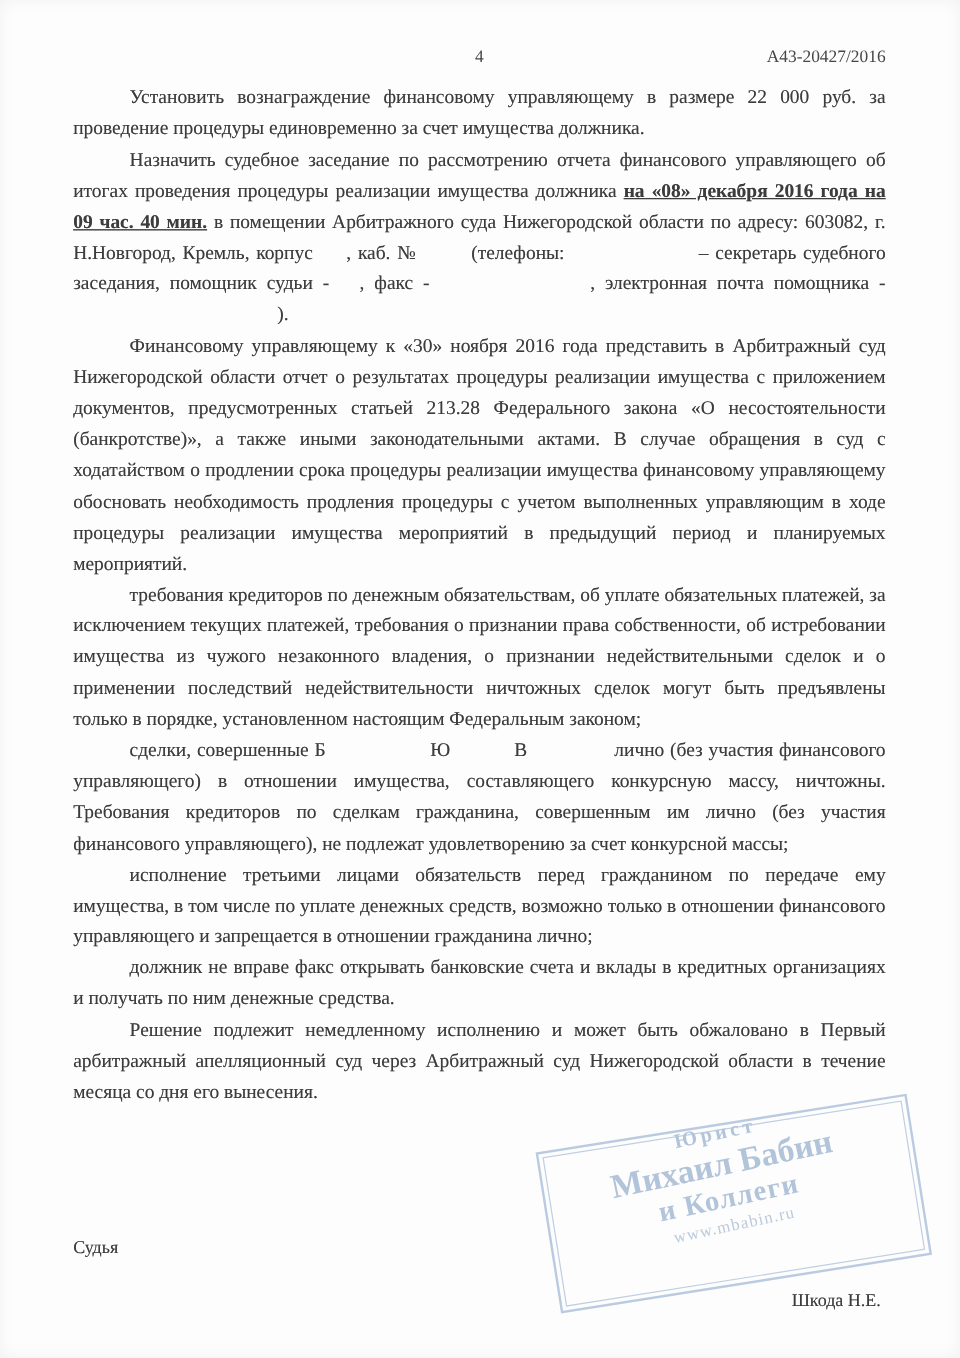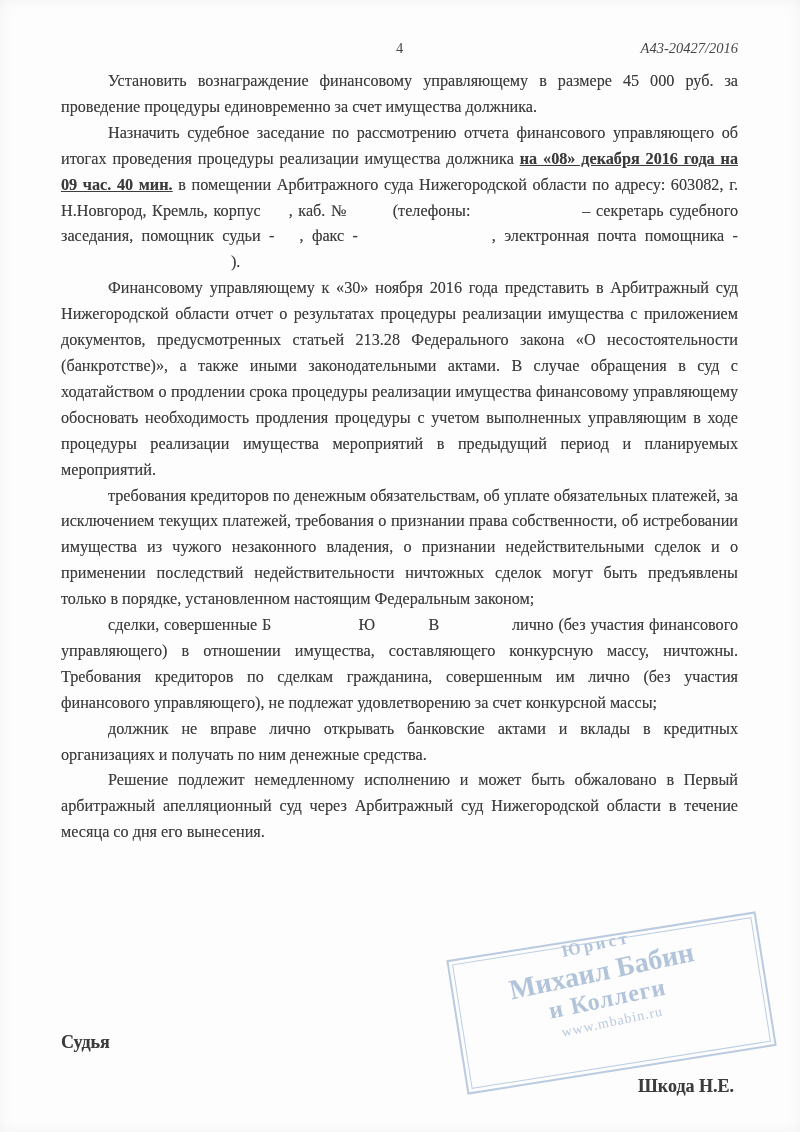--- a/index.html
+++ b/index.html
@@ -17,38 +17,38 @@
   }
   
   .header {
     position:absolute; top:40px; left:61px; width:677px; height:20px;
     font-size:14.5px; color:#474747;
   }
   .page-num {
     position:absolute; left:50%; transform:translateX(-50%);
   }
   .case-num {
-    position:absolute; right:0;font-style:italic;
+    position:absolute; right:0;
   }
   
   .doc-body {
     position:absolute; top:69px; left:61px; width:677px;
     font-size:16.2px; line-height:25.9px;
     color:#3c3c3c;
     text-align:justify;
     text-shadow:0 0 0.5px rgba(40,40,40,0.45);
     z-index:2;
   }
   .doc-body p.para { margin:0; text-indent:47px; }
   .doc-body span.b { font-weight:bold; }
   .doc-body span.u { text-decoration:underline; }
   
   .signature {
     position:absolute; top:1032px; left:61px; width:677px;
-    font-size:18px; font-weight:bold; color:#3c3c3c;
+    font-size:15px; font-weight:normal; color:#3c3c3c;
     text-shadow:0 0 0.5px rgba(40,40,40,0.45);
     z-index:2;
   }
   .signature .sig-name { position:absolute; right:4px; top:0;margin-top:44px; }
   
   .stamp-border {
     position:absolute; left:455px; top:935px; width:303px; height:126px;
     transform:rotate(-9deg);
     border:2px solid rgba(163,186,215,0.75);
     padding:3px;
@@ -77,26 +77,27 @@
 <body>
 
 <div class="page">
 
   <div class="header">
     <span class="page-num">4</span>
     <span class="case-num">А43-20427/2016</span>
   </div>
 
   <div class="doc-body">
-      <p class="para"><span>Установить вознаграждение финансовому управляющему в размере 45 000 руб. за проведение процедуры единовременно за счет имущества должника.</span></p>
+      <p class="para"><span>Установить вознаграждение финансовому управляющему в размере 22 000 руб. за проведение процедуры единовременно за счет имущества должника.</span></p>
       <p class="para"><span>Назначить судебное заседание по рассмотрению отчета финансового управляющего об итогах проведения процедуры реализации имущества должника </span><span class="b u">на «08» декабря 2016 года на 09 час. 40 мин.</span><span> в помещении Арбитражного суда Нижегородской области по адресу: 603082, г. Н.Новгород, Кремль, корпус&nbsp;&nbsp;&nbsp;&nbsp;&nbsp;, каб. №&nbsp;&nbsp;&nbsp;&nbsp;&nbsp;&nbsp;&nbsp;&nbsp;(телефоны:&nbsp;&nbsp;&nbsp;&nbsp;&nbsp;&nbsp;&nbsp;&nbsp;&nbsp;&nbsp;&nbsp;&nbsp;&nbsp;&nbsp;&nbsp;&nbsp;&nbsp;&nbsp;&nbsp;&nbsp;– секретарь судебного заседания, помощник судьи -&nbsp;&nbsp;&nbsp;, факс -&nbsp;&nbsp;&nbsp;&nbsp;&nbsp;&nbsp;&nbsp;&nbsp;&nbsp;&nbsp;&nbsp;&nbsp;&nbsp;&nbsp;&nbsp;&nbsp;, электронная почта помощника -&nbsp;&nbsp;&nbsp;&nbsp;&nbsp;&nbsp;&nbsp;&nbsp;&nbsp;&nbsp;&nbsp;&nbsp;&nbsp;&nbsp;&nbsp;&nbsp;&nbsp;&nbsp;&nbsp;&nbsp;&nbsp;&nbsp;&nbsp;&nbsp;&nbsp;&nbsp;&nbsp;&nbsp;&nbsp;&nbsp;&nbsp;&nbsp;&nbsp;&nbsp;&nbsp;&nbsp;&nbsp;&nbsp;&nbsp;&nbsp;&nbsp;&nbsp;).</span></p>
       <p class="para"><span>Финансовому управляющему к «30» ноября 2016 года представить в Арбитражный суд Нижегородской области отчет о результатах процедуры реализации имущества с приложением документов, предусмотренных статьей 213.28 Федерального закона «О несостоятельности (банкротстве)», а также иными законодательными актами. В случае обращения в суд с ходатайством о продлении срока процедуры реализации имущества финансовому управляющему обосновать необходимость продления процедуры с учетом выполненных управляющим в ходе процедуры реализации имущества мероприятий в предыдущий период и планируемых мероприятий.</span></p>
       <p class="para"><span>требования кредиторов по денежным обязательствам, об уплате обязательных платежей, за исключением текущих платежей, требования о признании права собственности, об истребовании имущества из чужого незаконного владения, о признании недействительными сделок и о применении последствий недействительности ничтожных сделок могут быть предъявлены только в порядке, установленном настоящим Федеральным законом;</span></p>
       <p class="para"><span>сделки, совершенные Б&nbsp;&nbsp;&nbsp;&nbsp;&nbsp;&nbsp;&nbsp;&nbsp;&nbsp;&nbsp;&nbsp;&nbsp;&nbsp;&nbsp;&nbsp;&nbsp;&nbsp;&nbsp;Ю&nbsp;&nbsp;&nbsp;&nbsp;&nbsp;&nbsp;&nbsp;&nbsp;&nbsp;&nbsp;&nbsp;В&nbsp;&nbsp;&nbsp;&nbsp;&nbsp;&nbsp;&nbsp;&nbsp;&nbsp;&nbsp;&nbsp;&nbsp;&nbsp;&nbsp;&nbsp;лично (без участия финансового управляющего) в отношении имущества, составляющего конкурсную массу, ничтожны. Требования кредиторов по сделкам гражданина, совершенным им лично (без участия финансового управляющего), не подлежат удовлетворению за счет конкурсной массы;</span></p>
-      <p class="para"><span>должник не вправе лично открывать банковские актами и вклады в кредитных организациях и получать по ним денежные средства.</span></p>
+      <p class="para"><span>исполнение третьими лицами обязательств перед гражданином по передаче ему имущества, в том числе по уплате денежных средств, возможно только в отношении финансового управляющего и запрещается в отношении гражданина лично;</span></p>
+      <p class="para"><span>должник не вправе факс открывать банковские счета и вклады в кредитных организациях и получать по ним денежные средства.</span></p>
       <p class="para"><span>Решение подлежит немедленному исполнению и может быть обжаловано в Первый арбитражный апелляционный суд через Арбитражный суд Нижегородской области в течение месяца со дня его вынесения.</span></p>
     </div>
 
   <div class="signature">
     <span class="sig-label">Судья</span>
     <span class="sig-name">Шкода Н.Е.</span>
   </div>
 
   <div class="stamp-border">
     <div class="stamp-border-inner"></div>

